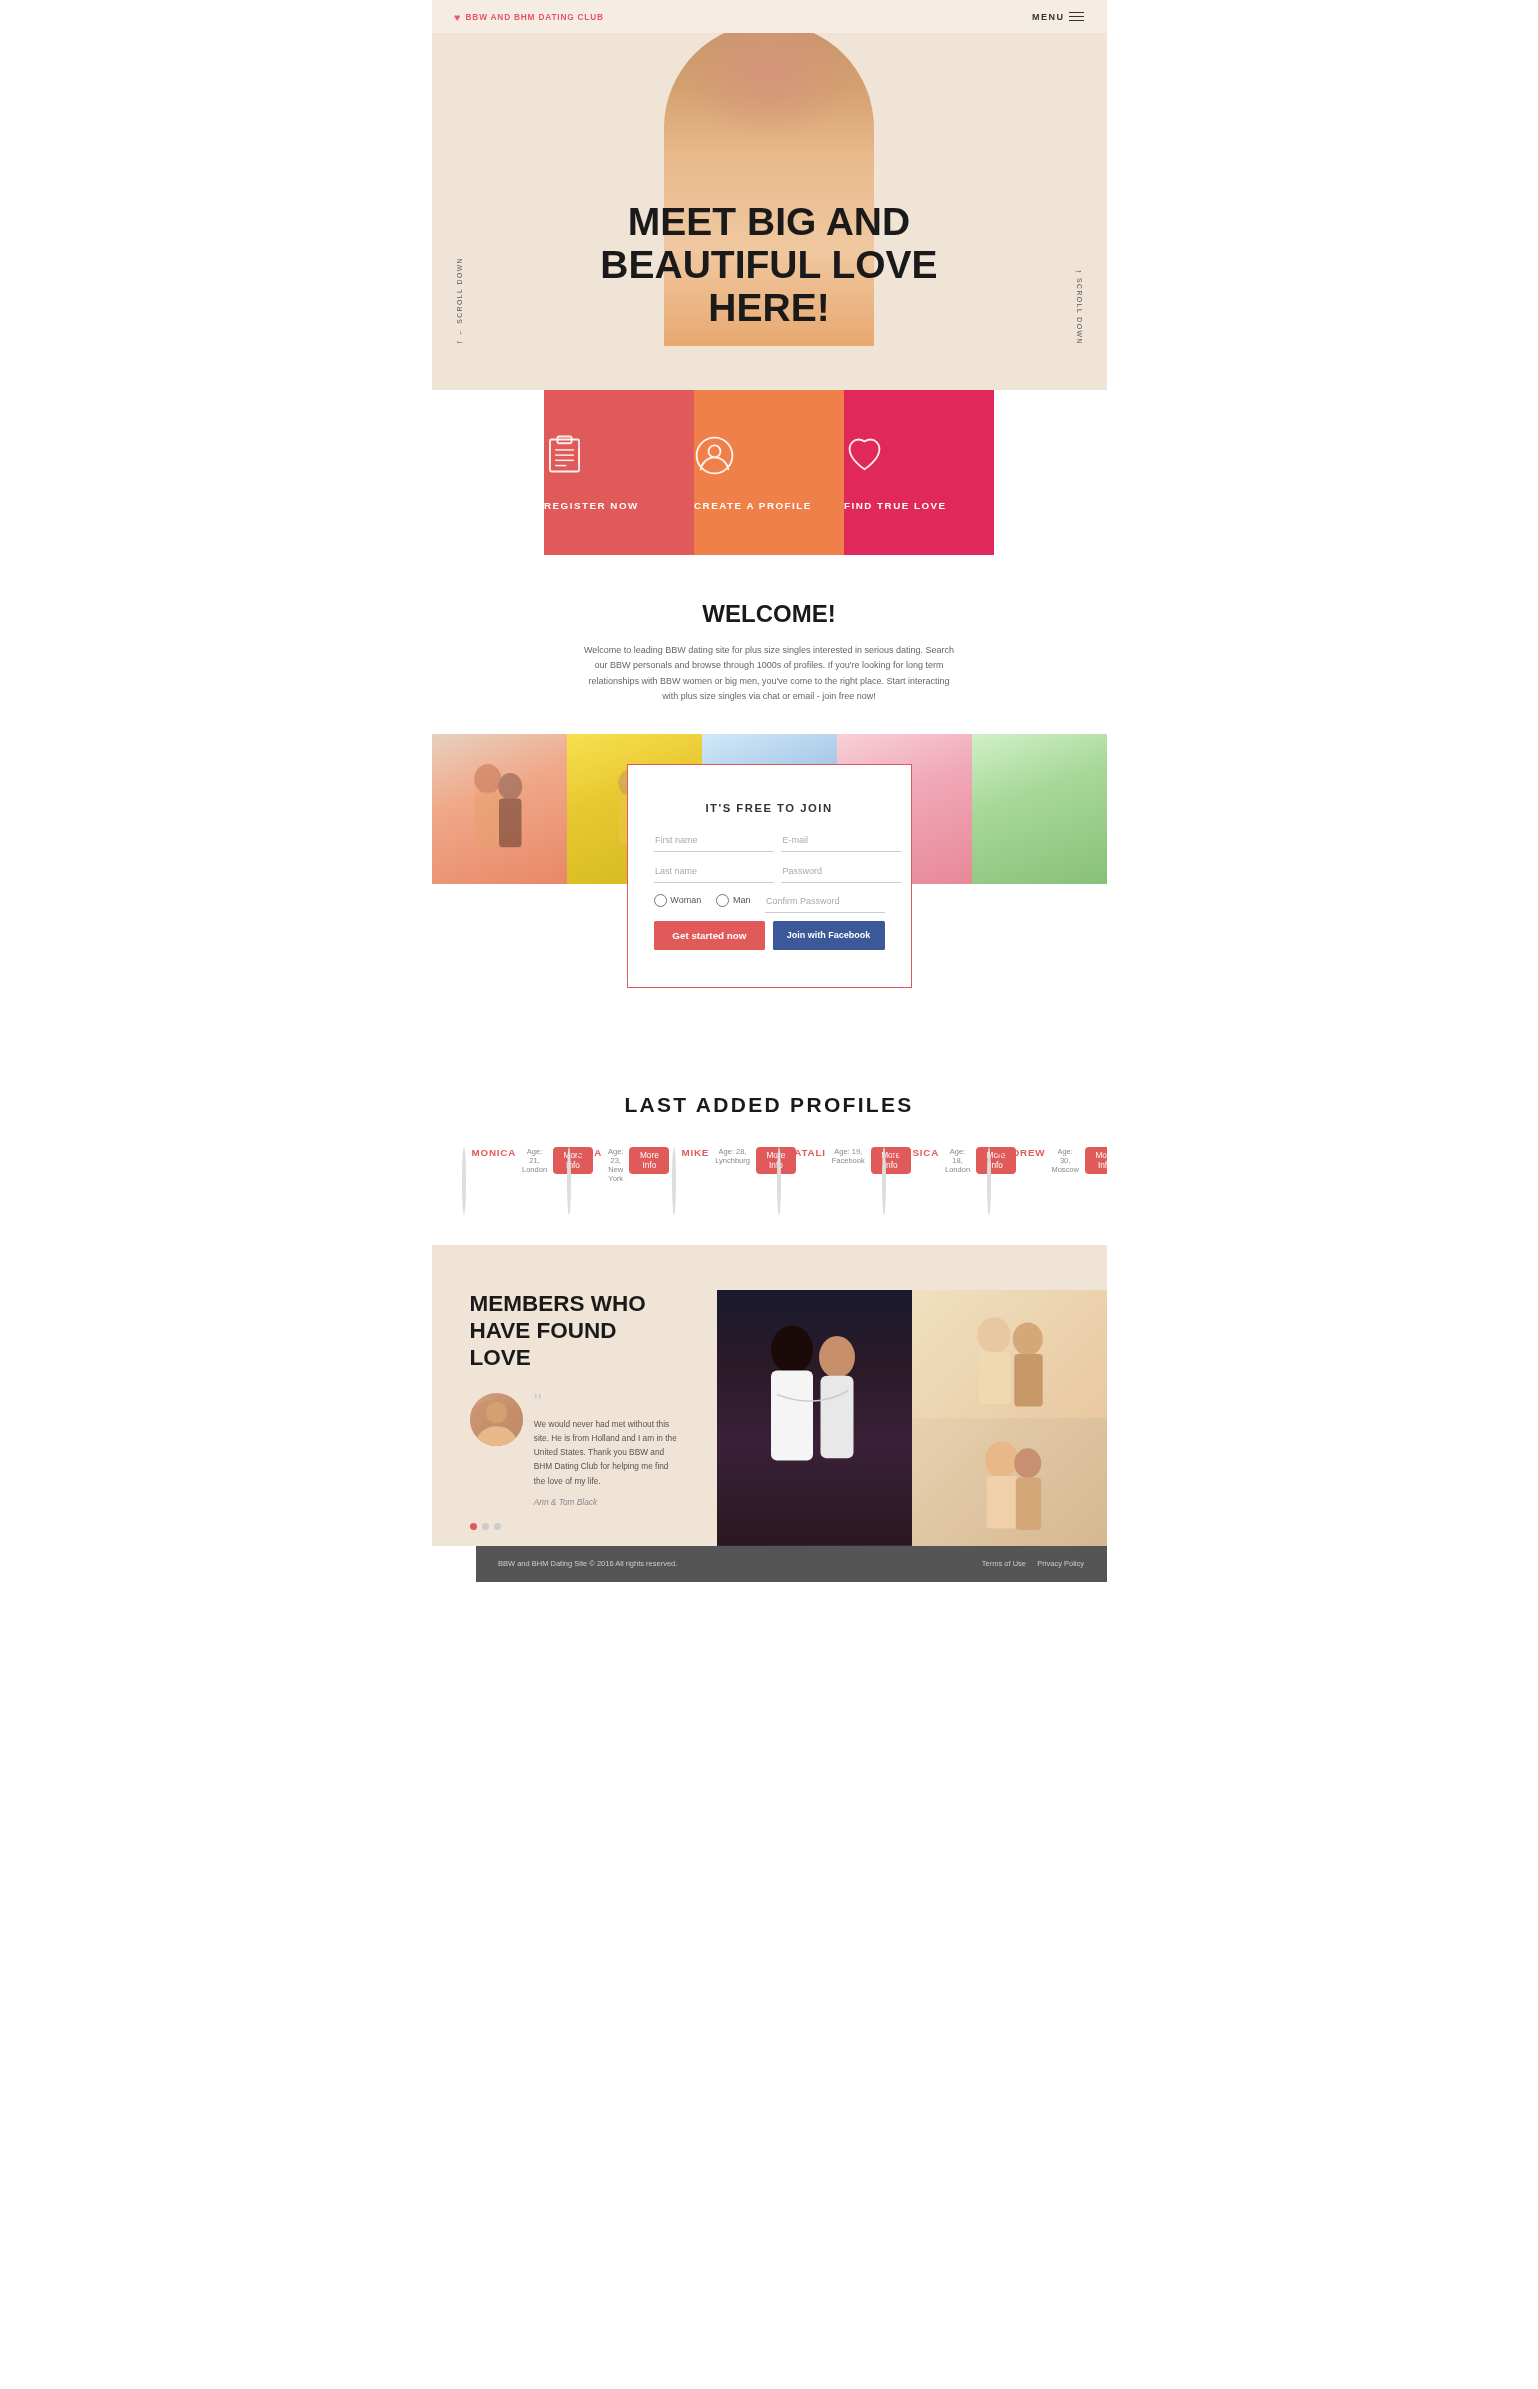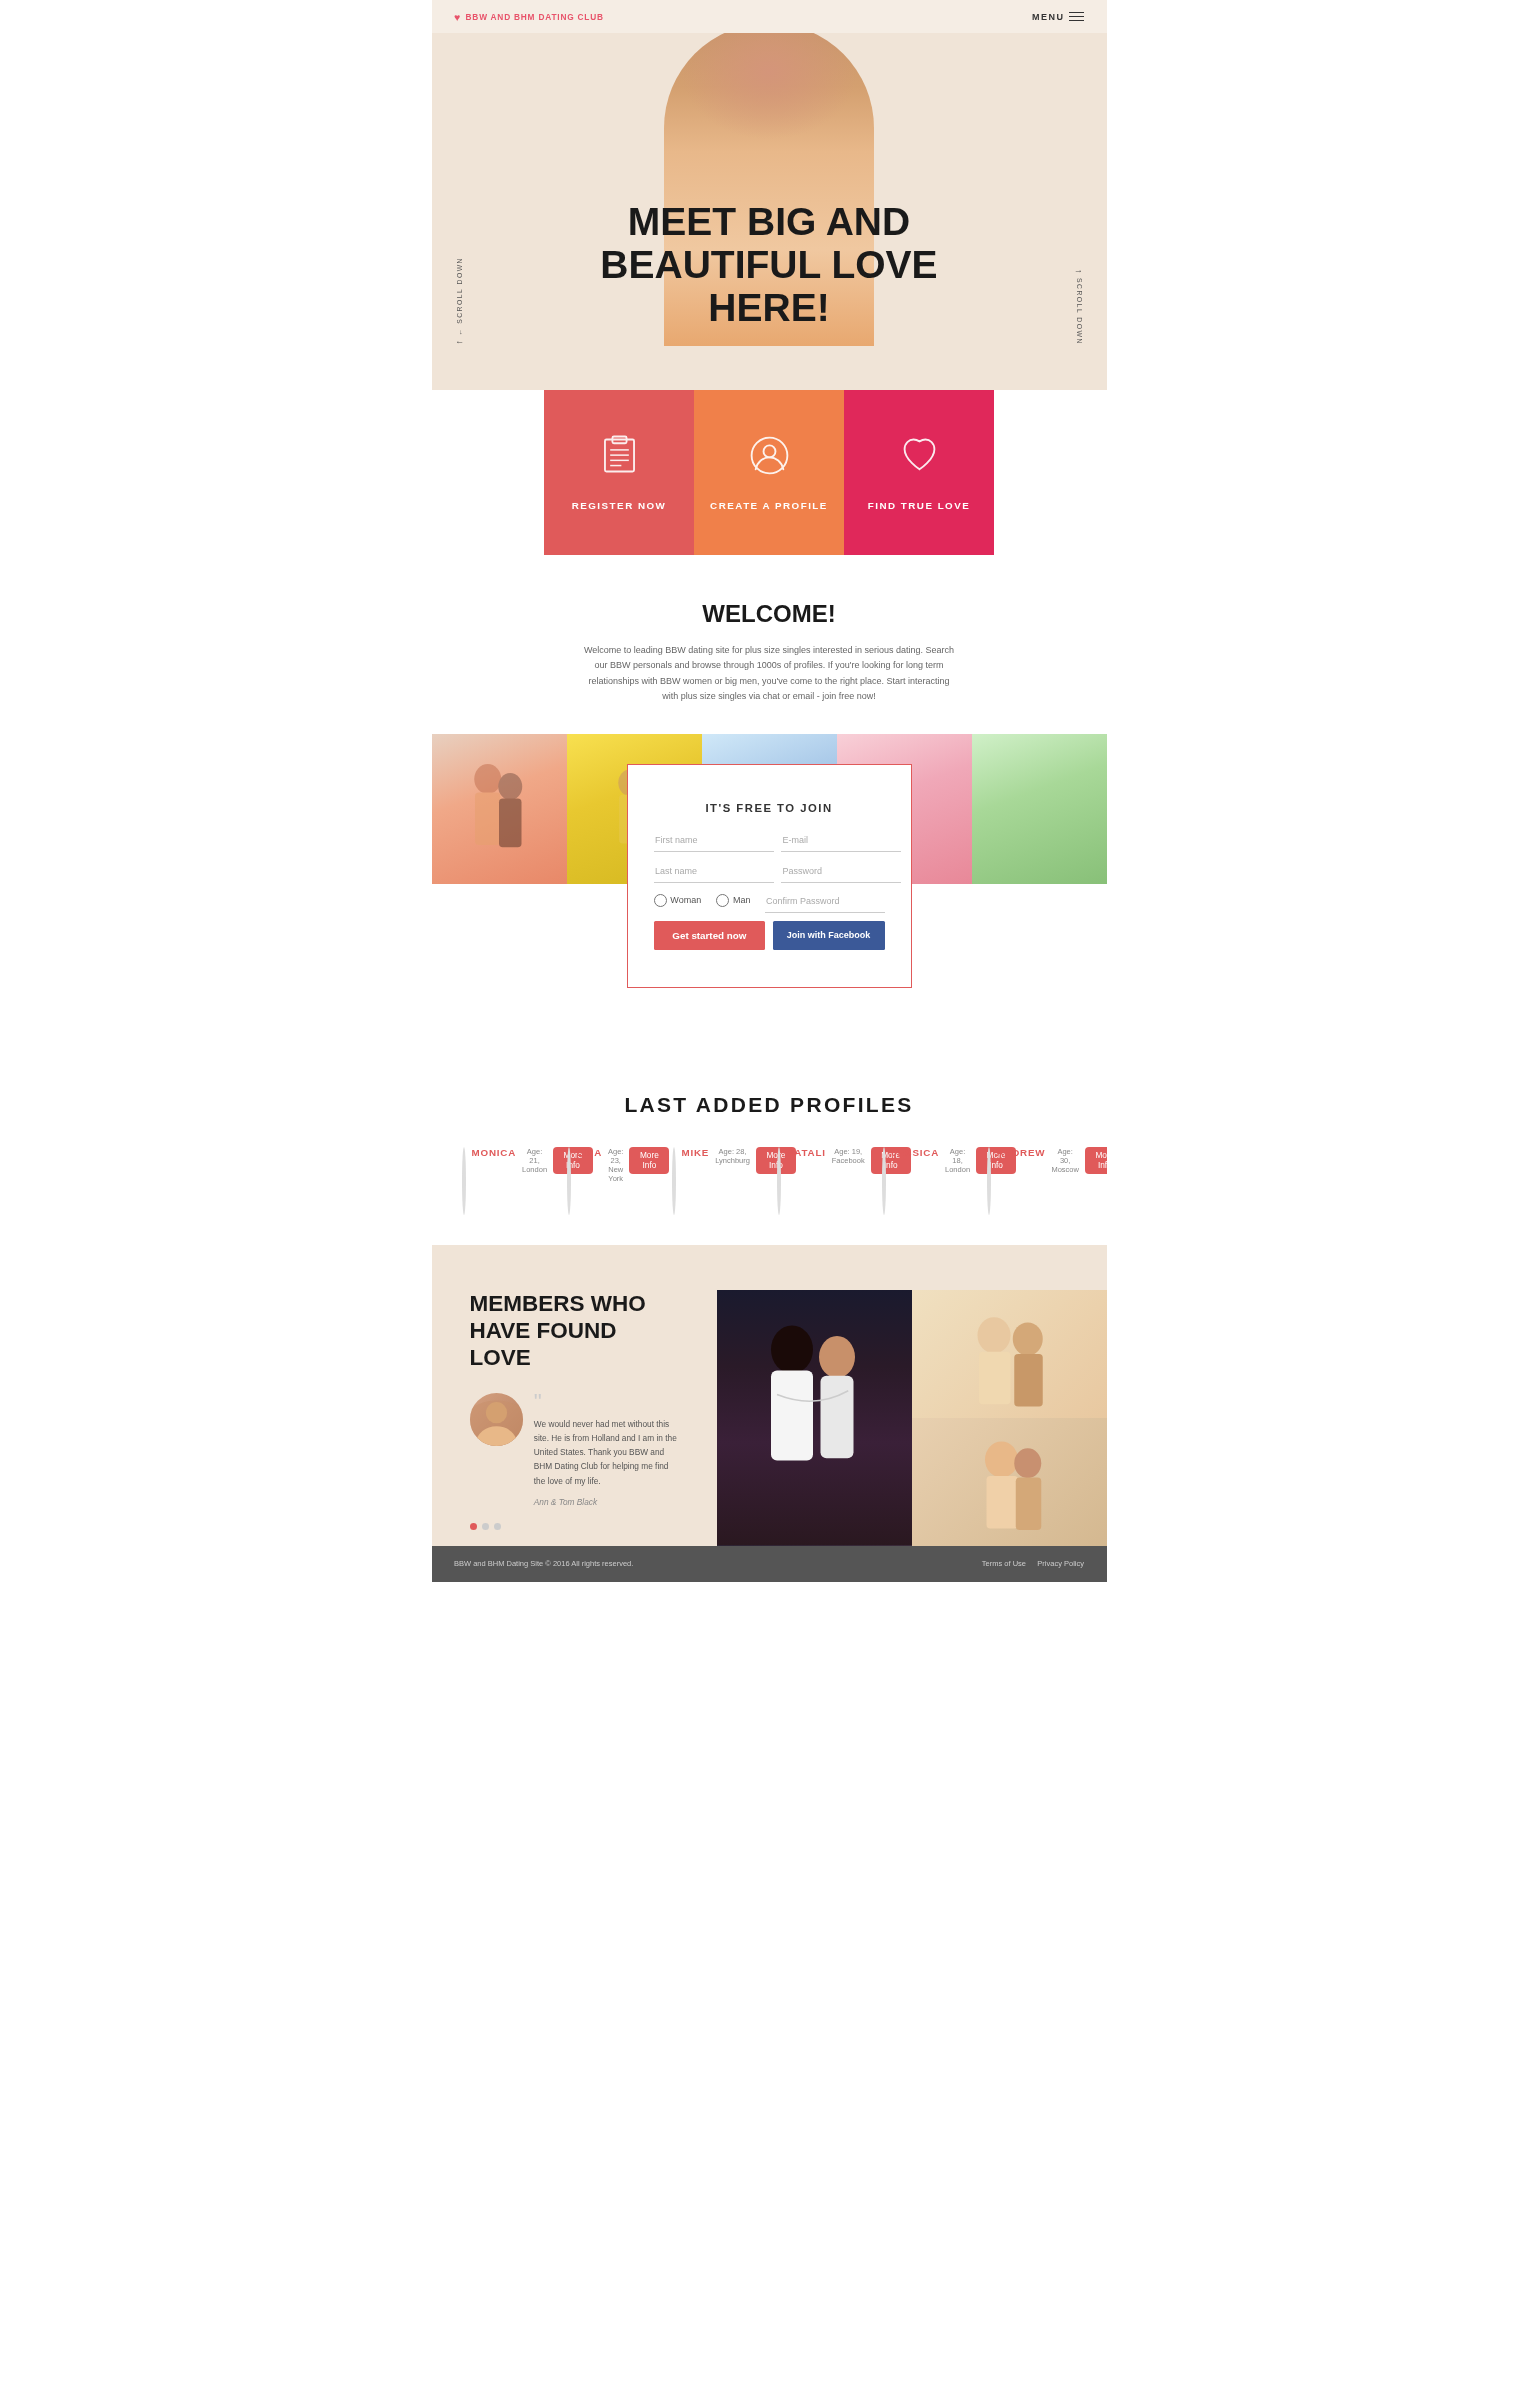--- a/index.html
+++ b/index.html
@@ -107,21 +107,21 @@
       gap: 0;
       margin-top: 0;
       position: relative;
       z-index: 5;
     }
     .feature-box {
       width: 150px;
       height: 165px;
       display: flex;
       flex-direction: column;
-      align-items: center;
+      align-items: flex-start;
       justify-content: center;
       gap: 15px;
       cursor: pointer;
     }
     .feature-box:nth-child(1) { background: #e05a5a; }
     .feature-box:nth-child(2) { background: #f0804a; }
     .feature-box:nth-child(3) { background: #e0285a; }
     .feature-icon {
       font-size: 38px;
       color: white;
@@ -422,20 +422,21 @@
       justify-content: center;
     }
 
     
     .footer {
       background: #555;
       padding: 13.5px 22.5px;
       display: flex;
       justify-content: space-between;
       align-items: center;
+      margin-left: 44px;
     }
     .footer-text {
       font-size: 7.5px;
       color: #ccc;
     }
     .footer-links {
       display: flex;
       gap: 11.3px;
     }
     .footer-link {

